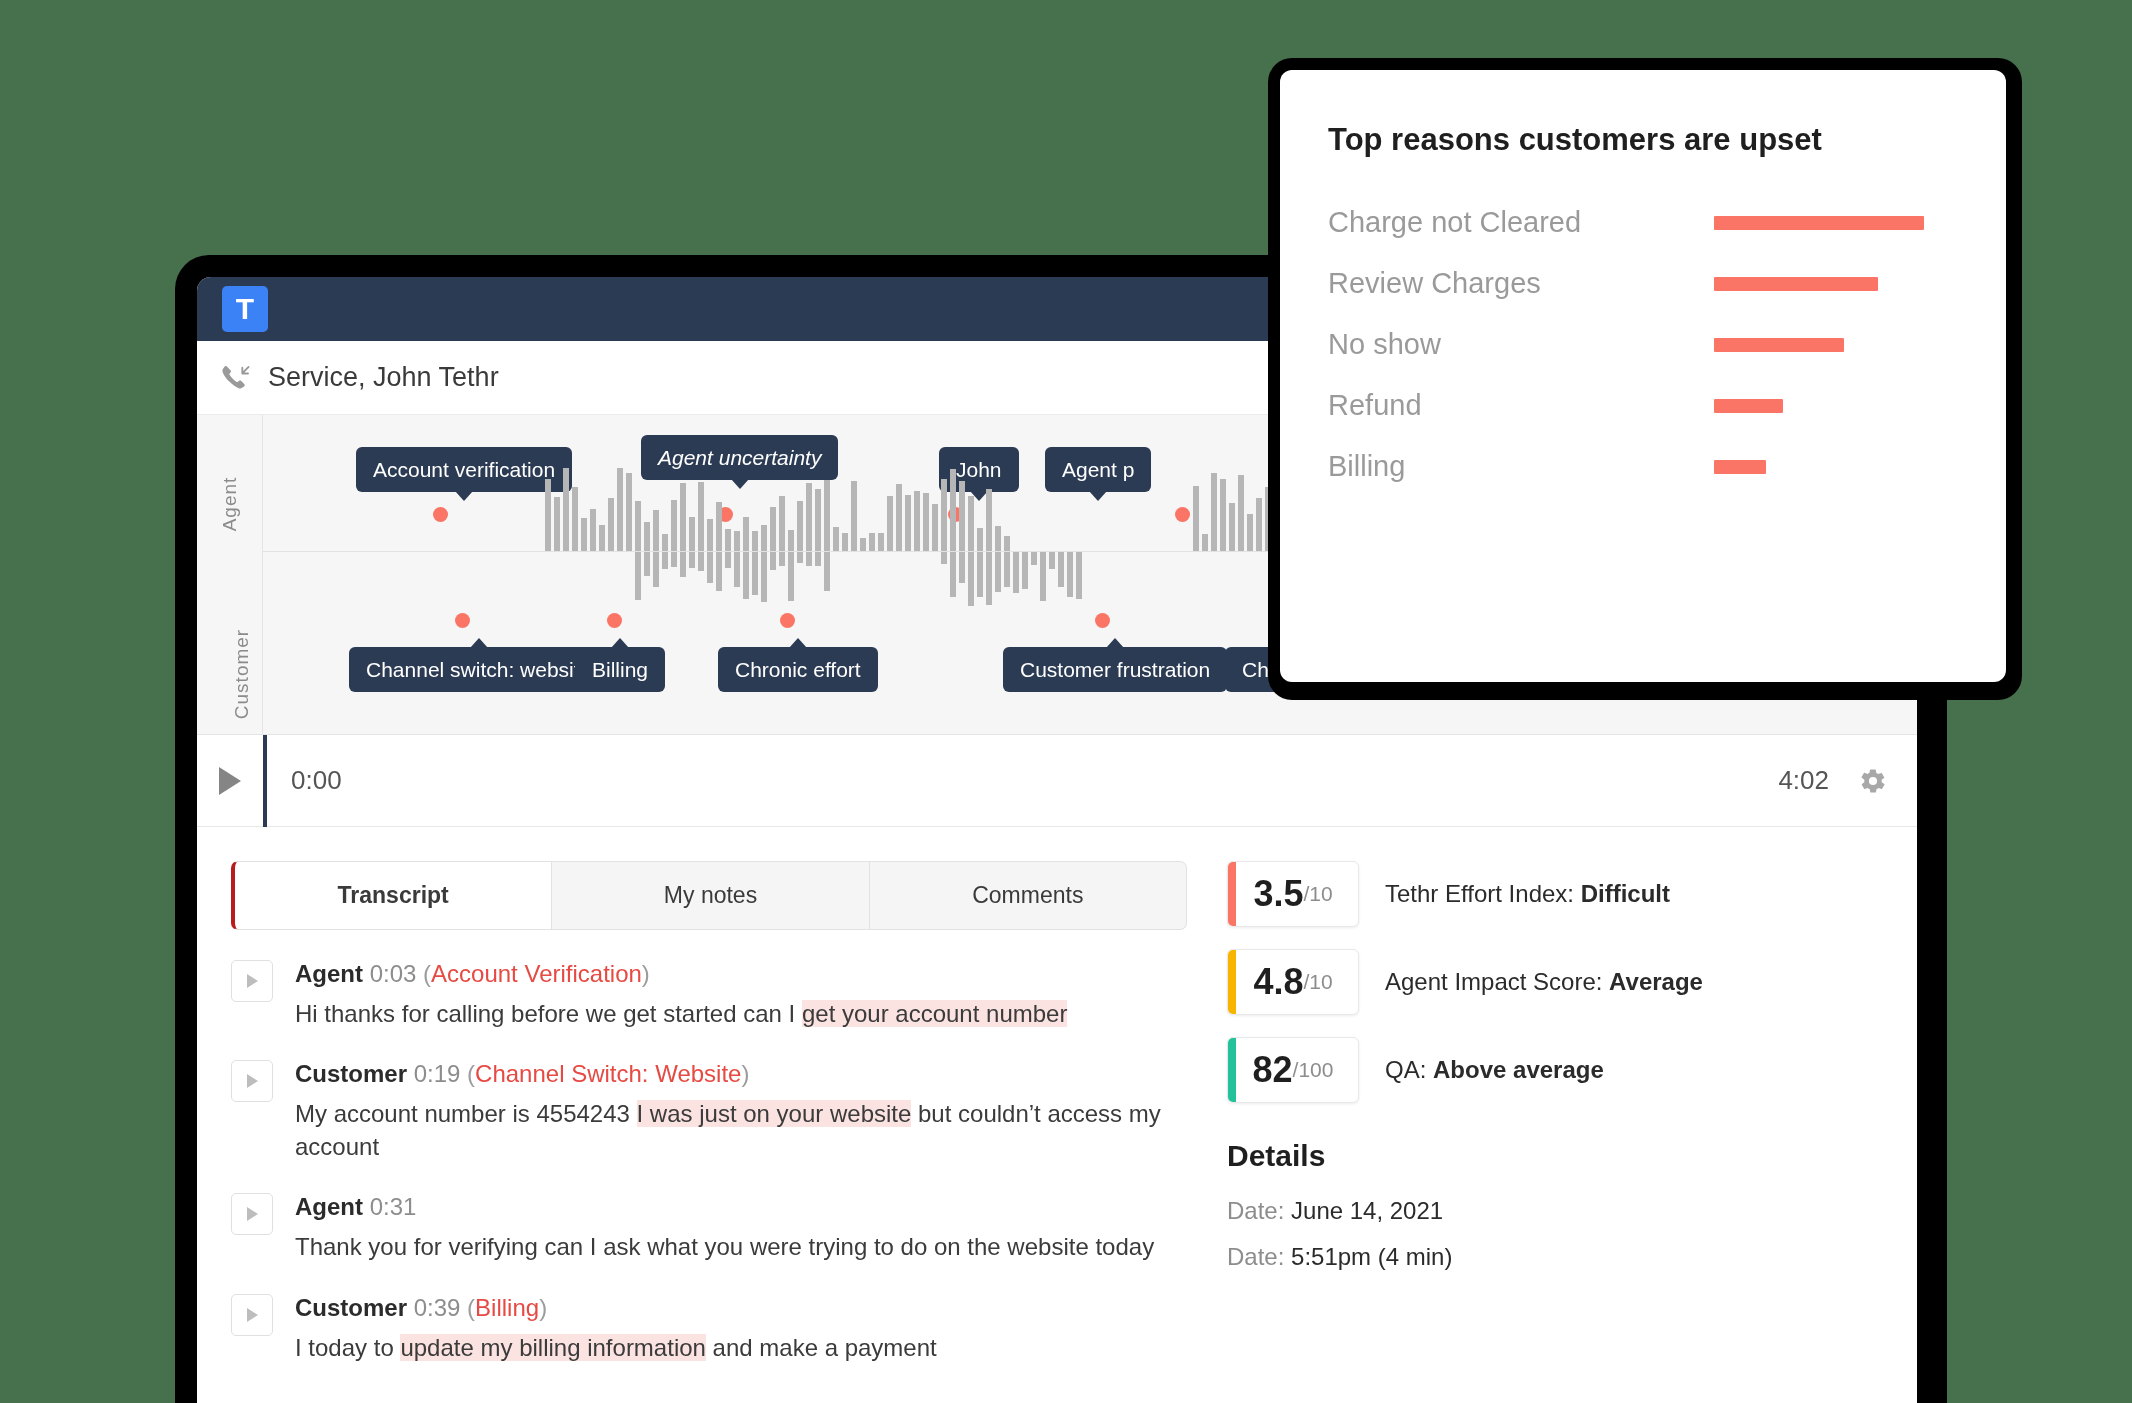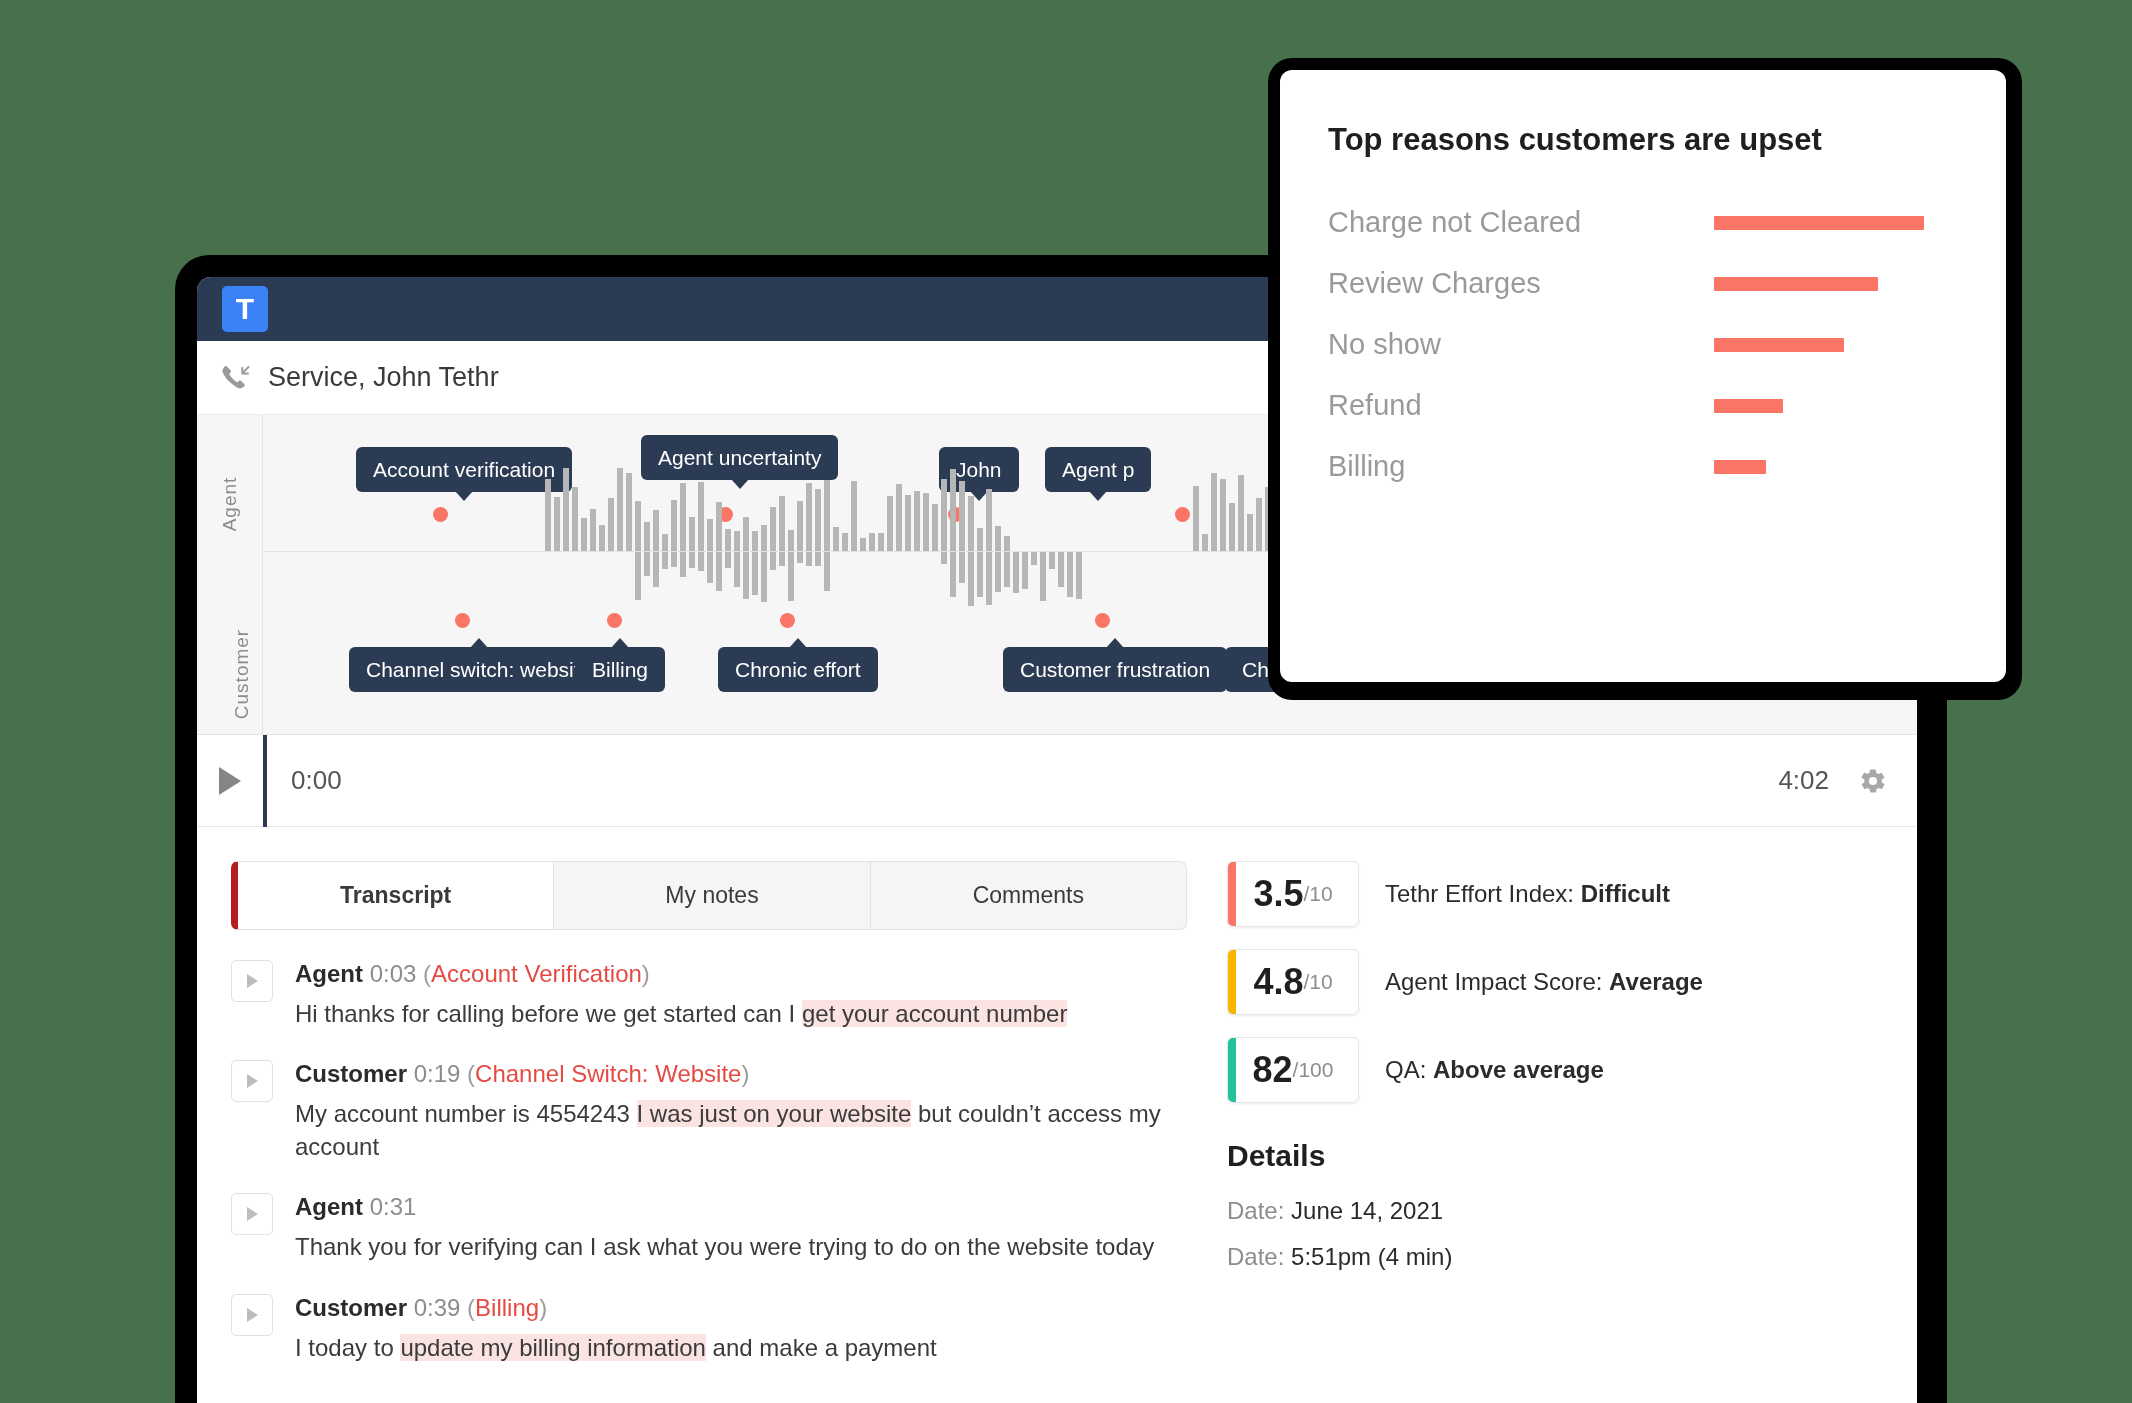--- a/index.html
+++ b/index.html
@@ -174,21 +174,21 @@
   .tab {
     flex: 1;
     text-align: center;
     padding: 20px 0;
     font-size: 23px;
     color: #3a3a3a;
     background: #f5f5f5;
     border: 1px solid #e2e2e2;
     border-left: none;
   }
-  .tab:first-child { border-left: 7px solid #b91c1c; border-radius: 7px 0 0 7px; }
+  .tab:first-child { border-left: 4px solid #b91c1c; border-radius: 7px 0 0 7px; }
   .tab:last-child { border-radius: 0 7px 7px 0; }
   .tab.active { background: #fff; font-weight: bold; }
 
   .turn { margin-top: 30px; display: flex; }
   .turn-play {
     width: 42px; height: 42px; flex: none;
     border: 1px solid #e0e0e0;
     border-radius: 5px;
     display: flex; align-items: center; justify-content: center;
     margin-right: 22px;
@@ -279,21 +279,21 @@
       </div>
       <div class="lane-label customer">
         <span>Customer</span>
       </div>
     </div>
 
     <div class="lane-area">
       <div class="lane-divider"></div>
 
       <div class="tag below" style="left:93px; top:32px;"><span>Account verification</span></div>
-      <div class="tag below" style="left:378px; top:20px;"><span>Agent uncertainty</span></div>
+      <div class="tag below" style="left:378px; top:20px;font-style:italic;"><span>Agent uncertainty</span></div>
       <div class="tag below" style="left:676px; top:32px;"><span>John</span></div>
       <div class="tag below" style="left:782px; top:32px;"><span>Agent p</span></div>
 
       <div class="dot" style="left:170px; top:92px;"></div>
       <div class="dot" style="left:455px; top:92px;"></div>
       <div class="dot" style="left:685px; top:92px;"></div>
       <div class="dot" style="left:912px; top:92px;"></div>
 
       <div class="wave" id="wave-agent" style="left:30px; top:36px; height:100px;">
           <i style="height: 0px;"></i>

